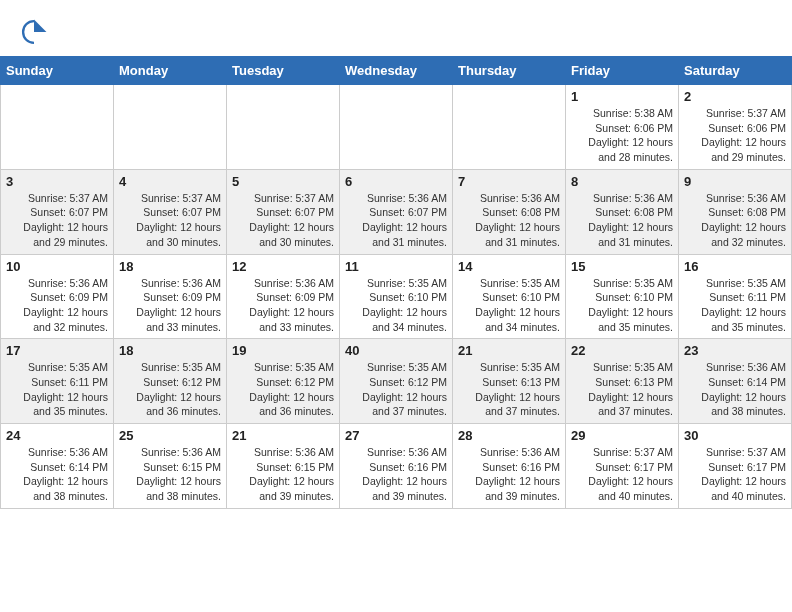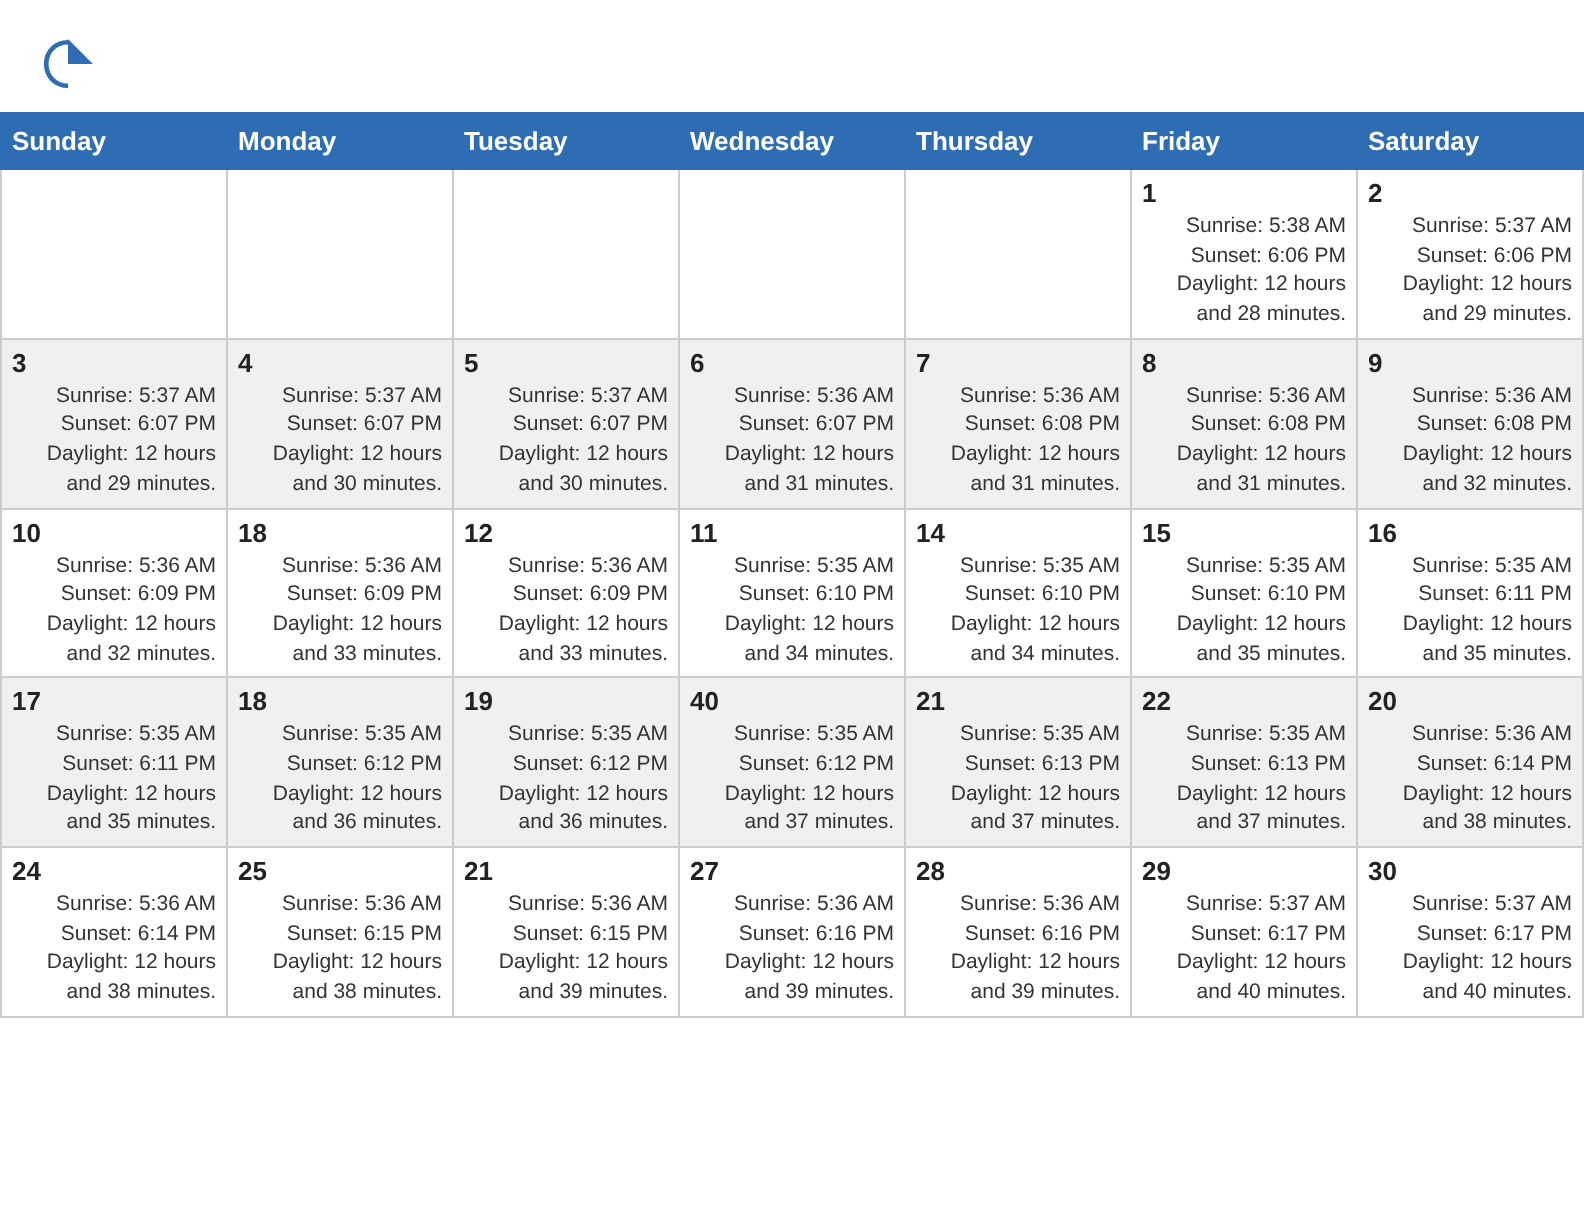--- a/index.html
+++ b/index.html
@@ -219,21 +219,21 @@
 and 37 minutes.</div>
         </td>
         <td>
           <div class="day-num">22</div>
           <div class="day-info" style="white-space: pre-line;">Sunrise: 5:35 AM
 Sunset: 6:13 PM
 Daylight: 12 hours
 and 37 minutes.</div>
         </td>
         <td>
-          <div class="day-num">20</div>
+          <div class="day-num">23</div>
           <div class="day-info" style="white-space: pre-line;">Sunrise: 5:36 AM
 Sunset: 6:14 PM
 Daylight: 12 hours
 and 38 minutes.</div>
         </td>
       </tr>
       <tr class="row5">
         <td>
           <div class="day-num">24</div>
           <div class="day-info" style="white-space: pre-line;">Sunrise: 5:36 AM

